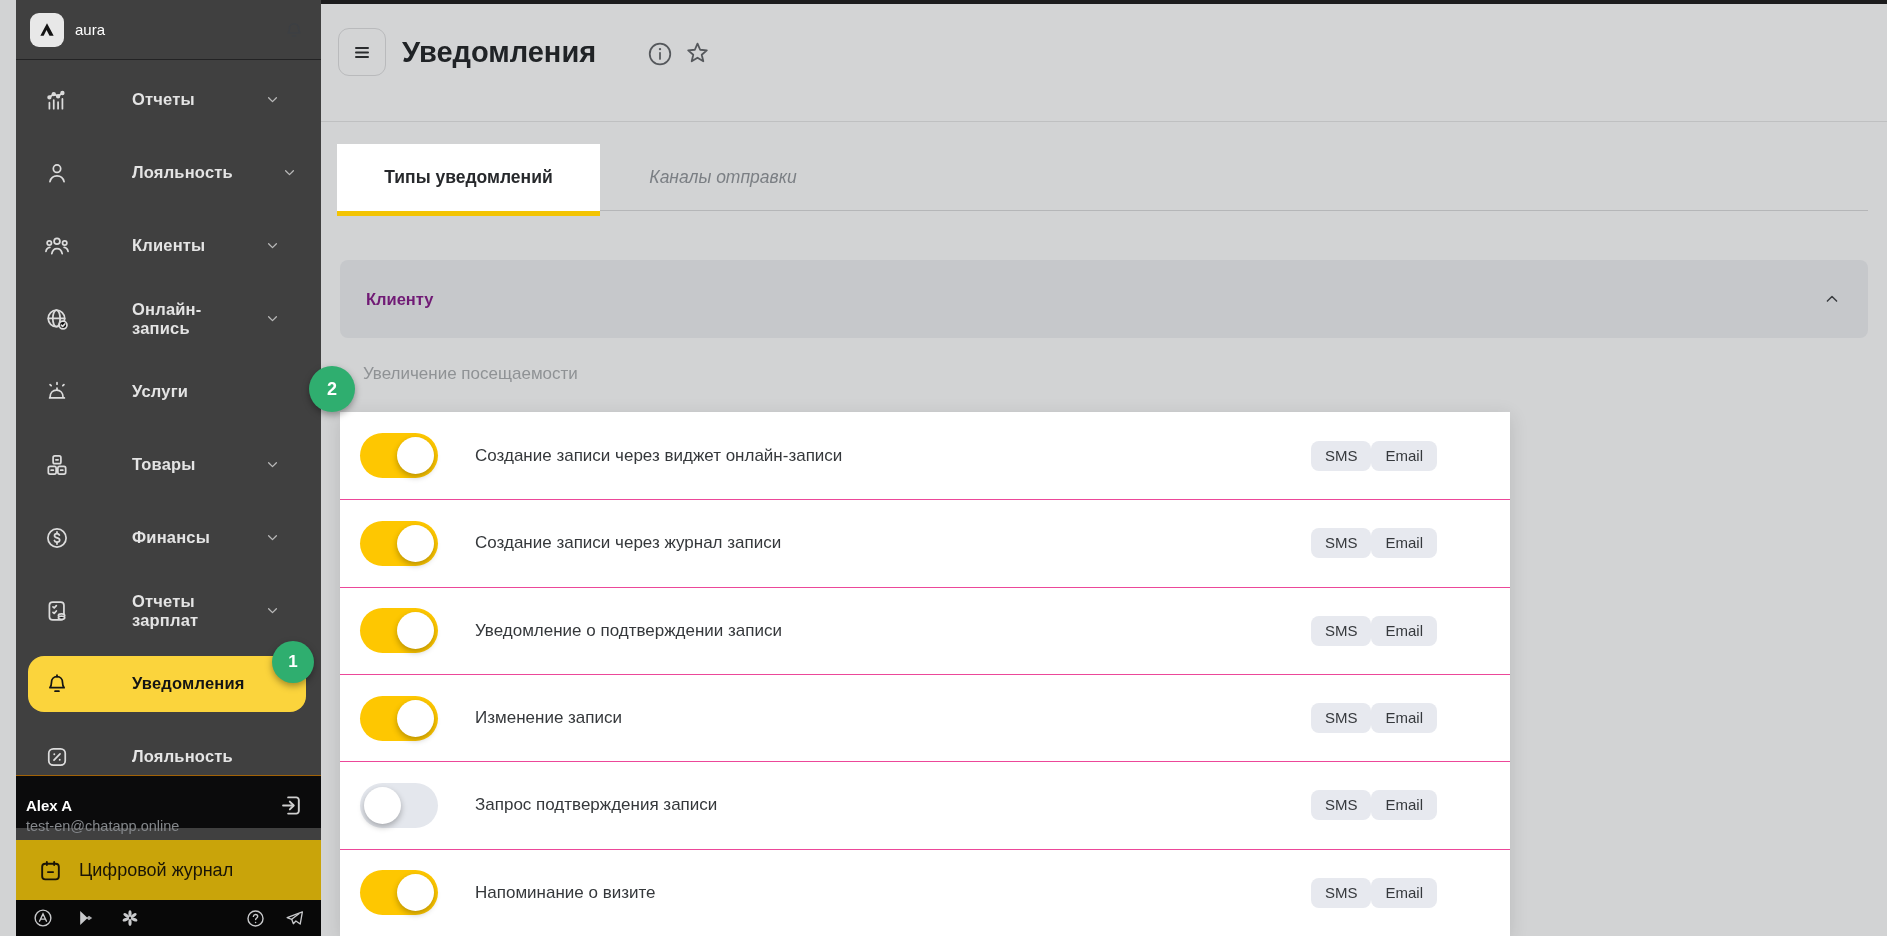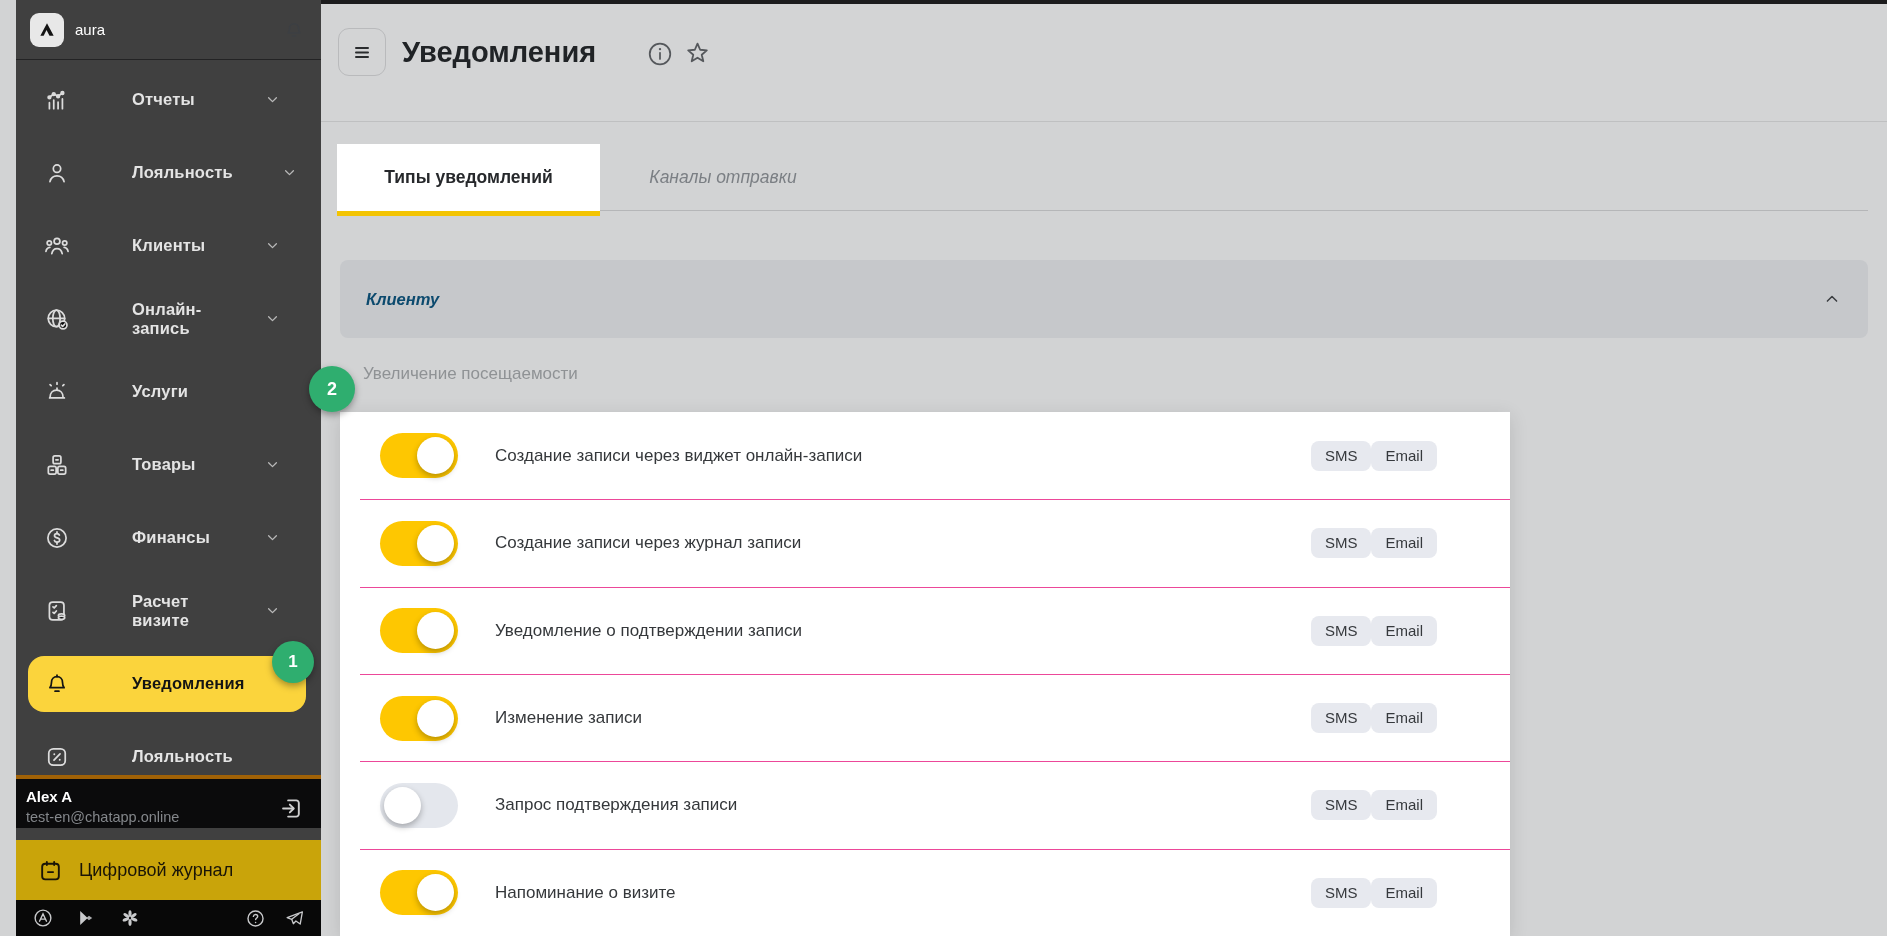--- a/index.html
+++ b/index.html
@@ -12,22 +12,22 @@
   .logo { width:34px; height:34px; border-radius:9px; background:#e8e8e8; display:flex; align-items:center; justify-content:center; }
   .brand { color:#ffffff; font-size:15px; margin-left:11px; flex:1; }
   .sb-bell { color:#3c3f43; display:flex; }
   .nav { position:absolute; top:60px; left:0; right:0; height:715px; overflow:hidden; padding-top:3px; }
   .nav-item { height:73px; display:flex; align-items:center; padding-left:28px; color:#e4e4e4; cursor:pointer;gap:48px; }
   .nav-item .nicon { width:26px; height:26px; display:flex; align-items:center; justify-content:center; color:#dcdcdc; }
   .nav-item .nlabel { margin-left:14px; font-size:16.5px; font-weight:700; letter-spacing:.2px; flex:1; }
   .nav-item .chev { margin-right:40px; color:#b9b9b9; display:flex; }
   .nav-item.active { background:#fbd43c; border-radius:16px; height:56px; margin:8.5px 15px 8.5px 12px; padding-left:16px; position:relative; }
   .nav-item.active .nicon, .nav-item.active .nlabel { color:#141414; }
-  .user-block { position:absolute; top:775px; left:0; right:0; height:53px; border-top:4px solid #a16207;
-                padding:9px 16px 0 10px; background:#0b0b0c; }
+  .user-block { position:absolute; top:775px; left:0; right:0; height:53px; border-top:1px solid #a16207;
+                padding:21px 16px 0 10px; background:#0b0b0c; }
   .user-name { color:#ffffff; font-size:15px; font-weight:700; }
   .user-email { color:#84878b; font-size:14.5px; margin-top:4px; }
   .logout { position:absolute; right:16px; top:16px; color:#cfcfcf; cursor:pointer; }
   .journal-bar { position:absolute; top:840px; left:0; right:0; height:60px; background:#c9a40a;
                  display:flex; align-items:center; padding-left:22px; cursor:pointer; }
   .journal-bar .jicon { color:#1a1507; display:flex; }
   .journal-label { color:#1a1507; font-size:18px; margin-left:16px; }
   .sb-bottom { position:absolute; top:900px; left:0; right:0; height:36px; background:#080808;
                display:flex; align-items:center; padding:0 16px; color:#c9cacc; }
   .sb-bottom .grp-l { display:flex; gap:22px; align-items:center; flex:1; }
@@ -47,27 +47,27 @@
   .tab-line { position:absolute; top:210px; left:35px; right:19px; height:1px; background:#b5b6b8; }
   .tab-active { position:absolute; left:32px; top:144px; width:263px; height:67px; background:#ffffff;
                 display:flex; align-items:center; justify-content:center; cursor:pointer; z-index:2; }
   .tab-active .tlabel { font-size:17.5px; font-weight:700; color:#26282b; }
   .tab-underline { position:absolute; left:0; bottom:-5px; height:5px; width:100%; background:#f3c403; }
   .tab-inactive { position:absolute; left:318px; top:144px; width:200px; height:66px; display:flex;
                   align-items:center; justify-content:center; color:#7b7f84; font-size:17.5px; cursor:pointer;font-style:italic; }
 
   .group-bar { position:absolute; top:260px; left:35px; right:19px; height:78px; background:#c6c8cb;
                border-radius:8px; display:flex; align-items:center; padding:0 26px; cursor:pointer; }
-  .group-title { font-size:16.5px; font-weight:700; color:#0c4a6e; flex:1;font-style:italic; }
+  .group-title { font-size:16.5px; font-weight:700; color:#701a75; flex:1; }
   .group-chev { color:#3a3d40; display:flex; }
 
   .section-label { position:absolute; top:364px; left:58px; font-size:17px; color:#8f9295; }
 
   .panel { position:absolute; top:412px; left:35px; width:1170px; bottom:0; background:#ffffff;
-           box-shadow:0 4px 18px rgba(0,0,0,.12); display:flex; flex-direction:column;padding-left:20px; }
+           box-shadow:0 4px 18px rgba(0,0,0,.12); display:flex; flex-direction:column; }
   .row { height:87.4px; display:flex; align-items:center; padding:0 73px 0 20px; border-top:1px solid #ec4899; }
   .row:first-child { border-top:none; }
   .row-label { margin-left:37px; font-size:17px; color:#35383b; flex:1; }
   .chips { display:flex; }
   .chip { background:#e7e9ef; color:#36393d; font-size:15px; border-radius:8px; padding:5px 14px; line-height:20px; }
 
   .toggle { width:78px; height:45px; border-radius:23px; background:#fec701; position:relative; cursor:pointer; flex:0 0 auto; }
   .toggle.off { background:#e4e7ed; }
   .knob { position:absolute; top:4px; width:37px; height:37px; border-radius:50%; background:#ffffff;
           box-shadow:0 3px 6px rgba(0,0,0,.28); }
@@ -211,21 +211,21 @@
   </div>
       <div class="nav-item">
     <span class="nicon">
           <svg width="26" height="26" viewBox="0 0 24 24" fill="none" stroke="currentColor" stroke-width="1.6" stroke-linecap="round" stroke-linejoin="round">
             <rect x="5" y="3.8" width="13.4" height="16.4" rx="3"></rect>
             <path d="M8.3 8.2l1.1 1 2-2.2M8.3 13.2l1.1 1 2-2.2"></path>
             <ellipse cx="16.2" cy="16.2" rx="2.9" ry="1.5" fill="#0b0b0c"></ellipse>
             <ellipse cx="16.2" cy="18.3" rx="2.9" ry="1.5" fill="#0b0b0c"></ellipse>
           </svg>
         </span>
-    <span class="nlabel">Расчет визите</span>
+    <span class="nlabel">Отчеты зарплат</span>
     <span class="chev">
       <svg width="17" height="17" viewBox="0 0 24 24" fill="none" stroke="currentColor" stroke-width="1.8" stroke-linecap="round" stroke-linejoin="round">
             <path d="M6.5 9.5 12 15l5.5-5.5"></path>
           </svg>
     </span>
   </div>
       <div class="nav-item active">
     <span class="nicon">
           <svg width="26" height="26" viewBox="0 0 24 24" fill="none" stroke="currentColor" stroke-width="1.6" stroke-linecap="round" stroke-linejoin="round">
             <path d="M12 5.2c-3.1 0-5.1 2.3-5.1 5.3 0 2.4-.6 3.8-1.5 4.9h13.2c-.9-1.1-1.5-2.5-1.5-4.9 0-3-2-5.3-5.1-5.3z"></path>

